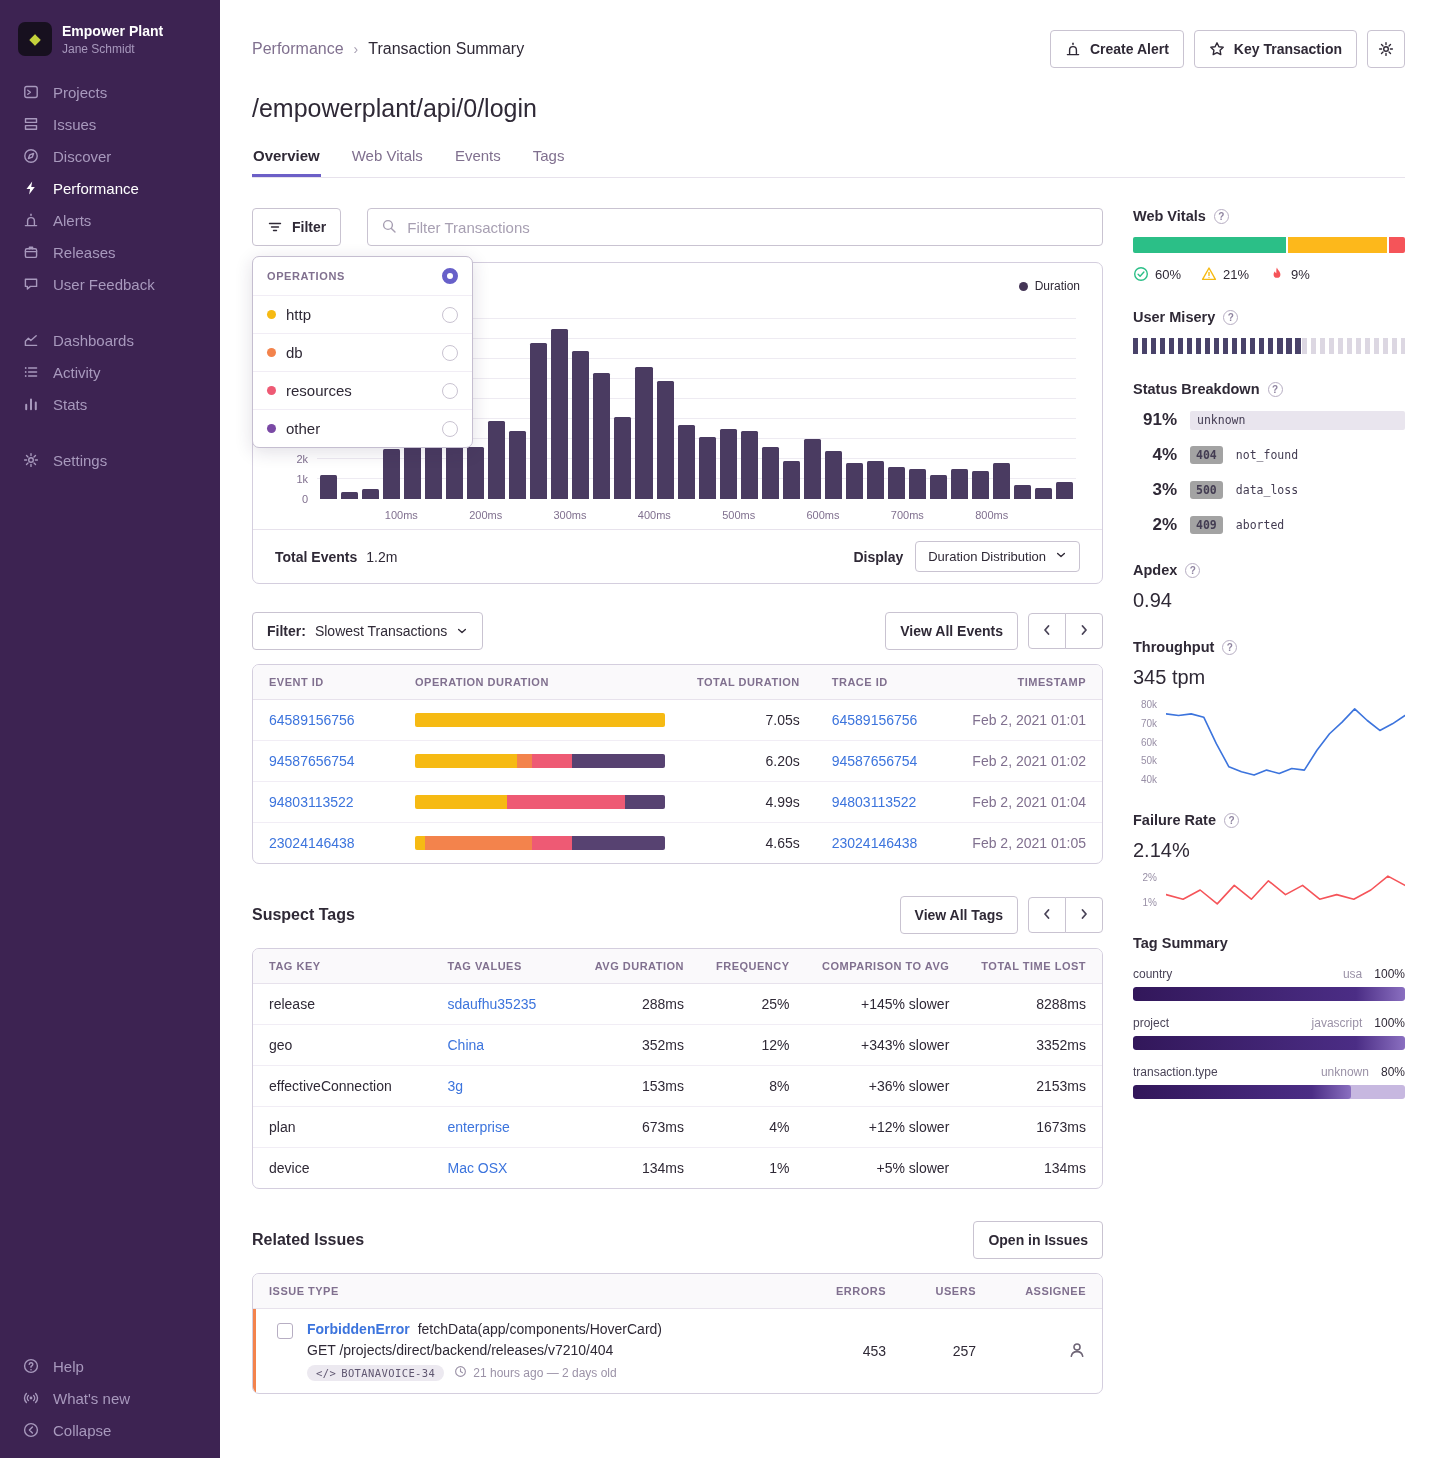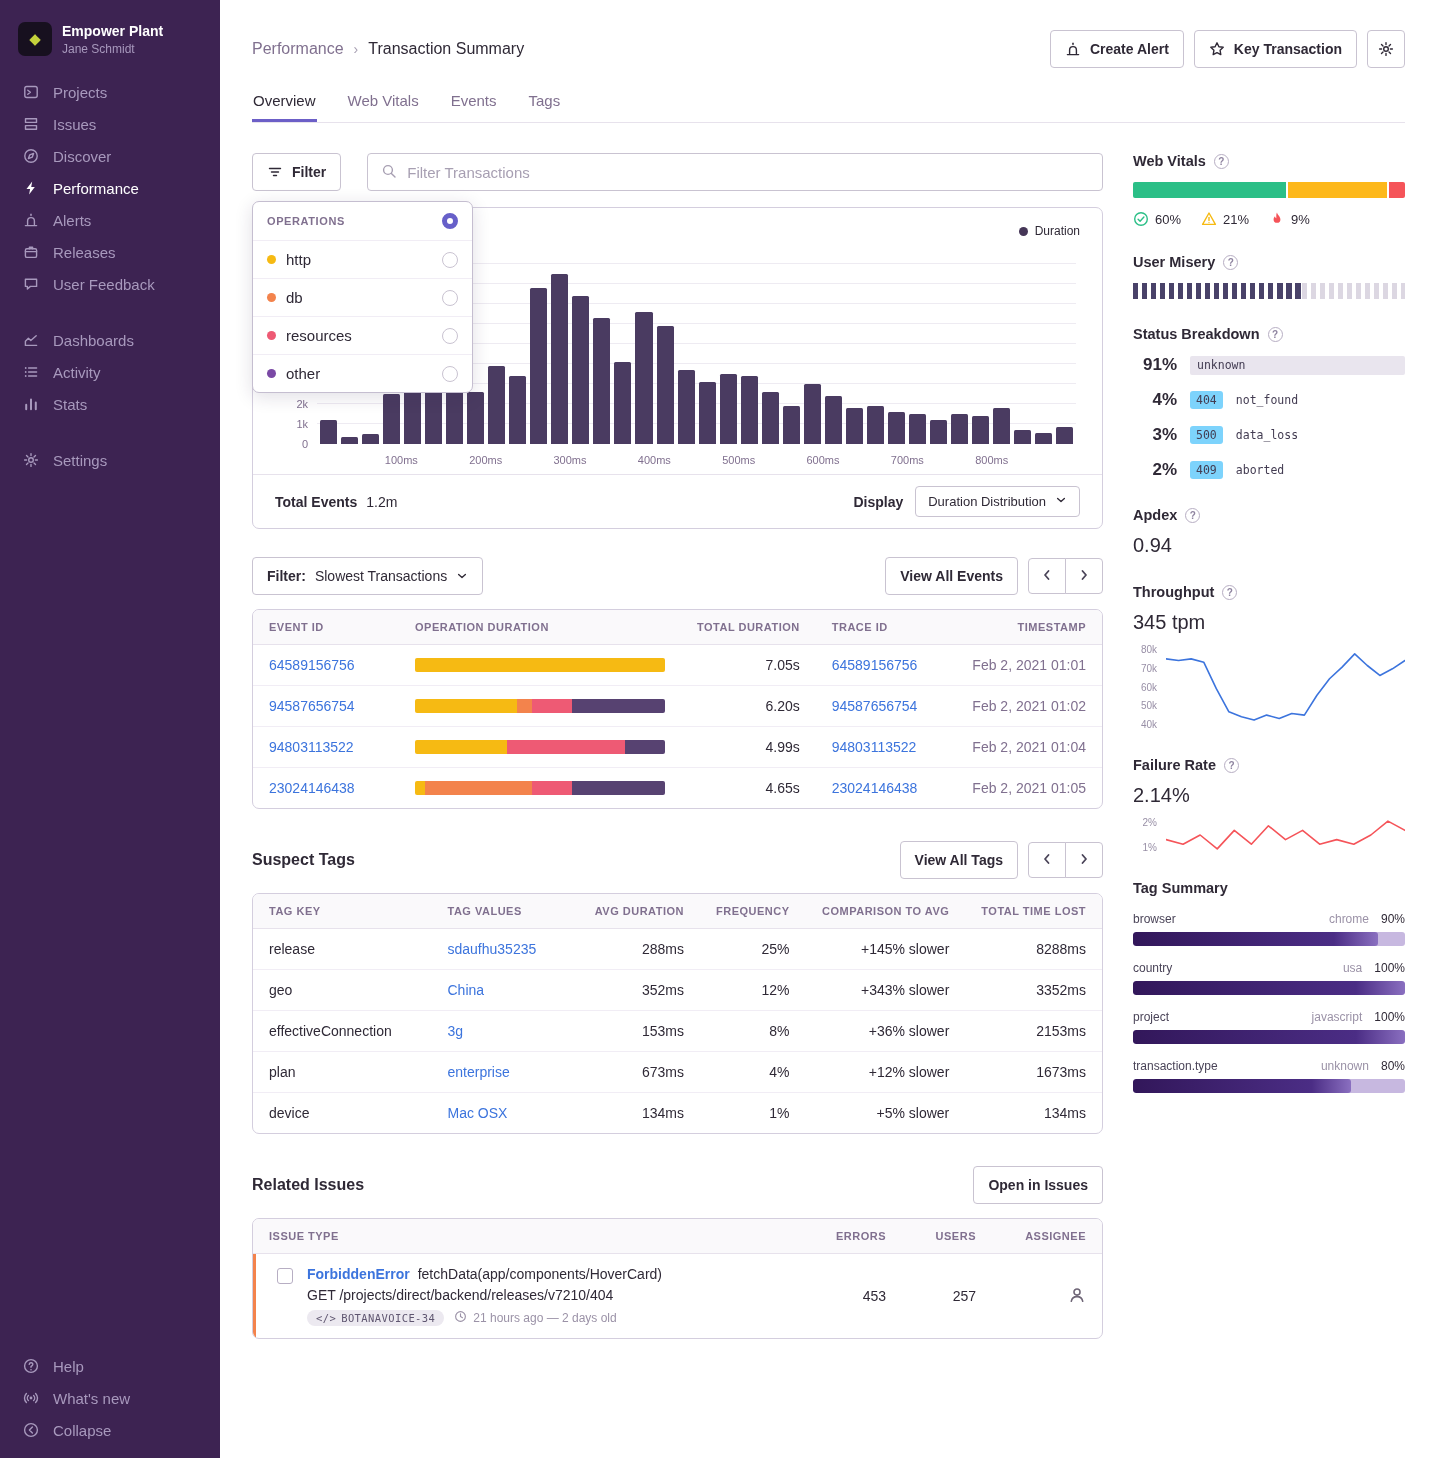--- a/index.html
+++ b/index.html
@@ -27,21 +27,21 @@
   .breadcrumb .bc-root { color:#80708f; cursor:pointer; }
   .breadcrumb .bc-sep { color:#a79fb2; font-size:14px; }
   .breadcrumb .bc-current { color:#2f2936; }
   .actions { display:flex; gap:10px; }
   .btn { display:inline-flex; align-items:center; gap:9px; border:1px solid #c9c3d1; border-radius:4px; background:#fff; font-weight:700; font-size:14px; color:#2f2936; padding:0 14px; height:38px; cursor:pointer; font-family:inherit; }
   .btn .ic { display:flex; }
   .btn-sq { padding:0 10px; }
   .page-title { font-size:25px; font-weight:400; margin-top:26px; color:#2f2936; }
   .tabs { display:flex; gap:30px; margin-top:24px; border-bottom:1px solid #e7e2ec; }
   .tab { padding:0 1px 13px; font-size:15px; color:#80708f; cursor:pointer; }
-  .tab.active { color:#2f2936; font-weight:400; box-shadow:inset 0 -3px 0 #6c5fc7; }
+  .tab.active { color:#2f2936; font-weight:700; box-shadow:inset 0 -3px 0 #6c5fc7; }
   .content { display:grid; grid-template-columns:1fr 272px; column-gap:30px; margin-top:30px; }
   .col-main { position:relative; min-width:0; }
   
   .filter-row { display:flex; gap:26px; }
   .search { flex:1; border:1px solid #c9c3d1; border-radius:4px; display:flex; align-items:center; gap:10px; padding:0 13px; height:38px; color:#a79fb2; background:#fff; }
   .search input { border:none; outline:none; flex:1; font-size:15px; font-family:inherit; color:#2f2936; background:transparent; }
   .search input::placeholder { color:#a79fb2; }
   
   .dropdown { position:absolute; top:48px; left:0; width:221px; background:#fff; border:1px solid #c5bed0; border-radius:7px; box-shadow:0 4px 18px rgba(45,30,70,.14); z-index:30; overflow:hidden; }
   .dd-header { display:flex; align-items:center; padding:11px 14px; font-size:11px; font-weight:700; letter-spacing:.6px; color:#80708f; }
@@ -106,21 +106,21 @@
   .vitals-bar span { height:100%; display:block; }
   .vitals-legend { display:flex; gap:20px; margin-top:13px; font-size:13px; align-items:center; color:#2f2936; }
   .vl-item { display:flex; gap:6px; align-items:center; }
   .misery-bar { height:16px; display:flex; }
   .misery-fill { background:repeating-linear-gradient(90deg,#494269 0 5.5px,#fff 5.5px 9px); }
   .misery-rest { flex:1; background:repeating-linear-gradient(90deg,#dcd7e2 0 5.5px,#fff 5.5px 9px); }
   .status-row { display:flex; align-items:center; gap:13px; margin-bottom:15px; }
   .status-pct { width:44px; text-align:right; font-size:17px; font-weight:600; flex-shrink:0; }
   .status-widebar { flex:1; background:#e9e5ee; border-radius:2px; height:19px; display:flex; align-items:center; padding:0 7px; }
   .mono { font-family:"DejaVu Sans Mono", monospace; font-size:11.5px; color:#433c52; }
-  .status-code { background:#7dd3fc; border-radius:3px; padding:2px 6px; }
+  .status-code { background:#a3a3a3; border-radius:3px; padding:2px 6px;font-weight:bold; }
   .metric-value { font-size:20px; color:#2f2936; margin:-2px 0 10px; }
   .spark-wrap { display:flex; gap:9px; align-items:stretch; }
   .spark-y { display:flex; flex-direction:column; justify-content:space-between; font-size:10px; color:#988fa6; text-align:right; width:24px; flex-shrink:0; }
   .spark { flex:1; min-width:0; }
   .spark svg { width:100%; height:100%; display:block; }
   .tag-row { margin-bottom:15px; }
   .tag-row-top { display:flex; justify-content:space-between; align-items:baseline; font-size:12px; margin-bottom:6px; }
   .tag-key { color:#4a4458; }
   .tag-right { display:flex; gap:12px; align-items:baseline; }
   .tag-val { color:#9b92a7; }
@@ -308,20 +308,21 @@
         <span class="ic" id="ic-gear">
             <svg viewBox="0 0 16 16" width="16" height="16" fill="none" stroke="currentColor" stroke-width="1.4" stroke-linecap="round" stroke-linejoin="round">
               <circle cx="8" cy="8" r="2.3"></circle>
               <path d="M8 1.6v2M8 12.4v2M1.6 8h2M12.4 8h2M3.5 3.5L5 5M11 11l1.5 1.5M12.5 3.5L11 5M5 11l-1.5 1.5"></path>
             </svg>
           </span>
       </button>
     </div>
   </div>
 
+  <h1 class="page-title">/empowerplant/api/0/login</h1>
 
   <div class="tabs" id="tabs">
       <div class="tab active">Overview</div>
       <div class="tab">Web Vitals</div>
       <div class="tab">Events</div>
       <div class="tab">Tags</div>
     </div>
 
   <div class="content">
 
@@ -824,32 +825,20 @@
         </div>
       </div>
 
       <div class="side-section">
         <div class="side-head" style="margin-bottom:16px;">
           <span>Tag Summary</span>
         </div>
         <div id="tag-rows">
             <div class="tag-row">
               <div class="tag-row-top">
-                <span class="tag-key">browser</span>
-                <span class="tag-right">
-                  <span class="tag-val">chrome</span>
-                  <span class="tag-pct">90%</span>
-                </span>
-              </div>
-              <div class="tag-bar">
-                <div class="tag-fill" style="width:90%"></div>
-              </div>
-            </div>
-            <div class="tag-row">
-              <div class="tag-row-top">
                 <span class="tag-key">country</span>
                 <span class="tag-right">
                   <span class="tag-val">usa</span>
                   <span class="tag-pct">100%</span>
                 </span>
               </div>
               <div class="tag-bar">
                 <div class="tag-fill" style="width:100%"></div>
               </div>
             </div>

